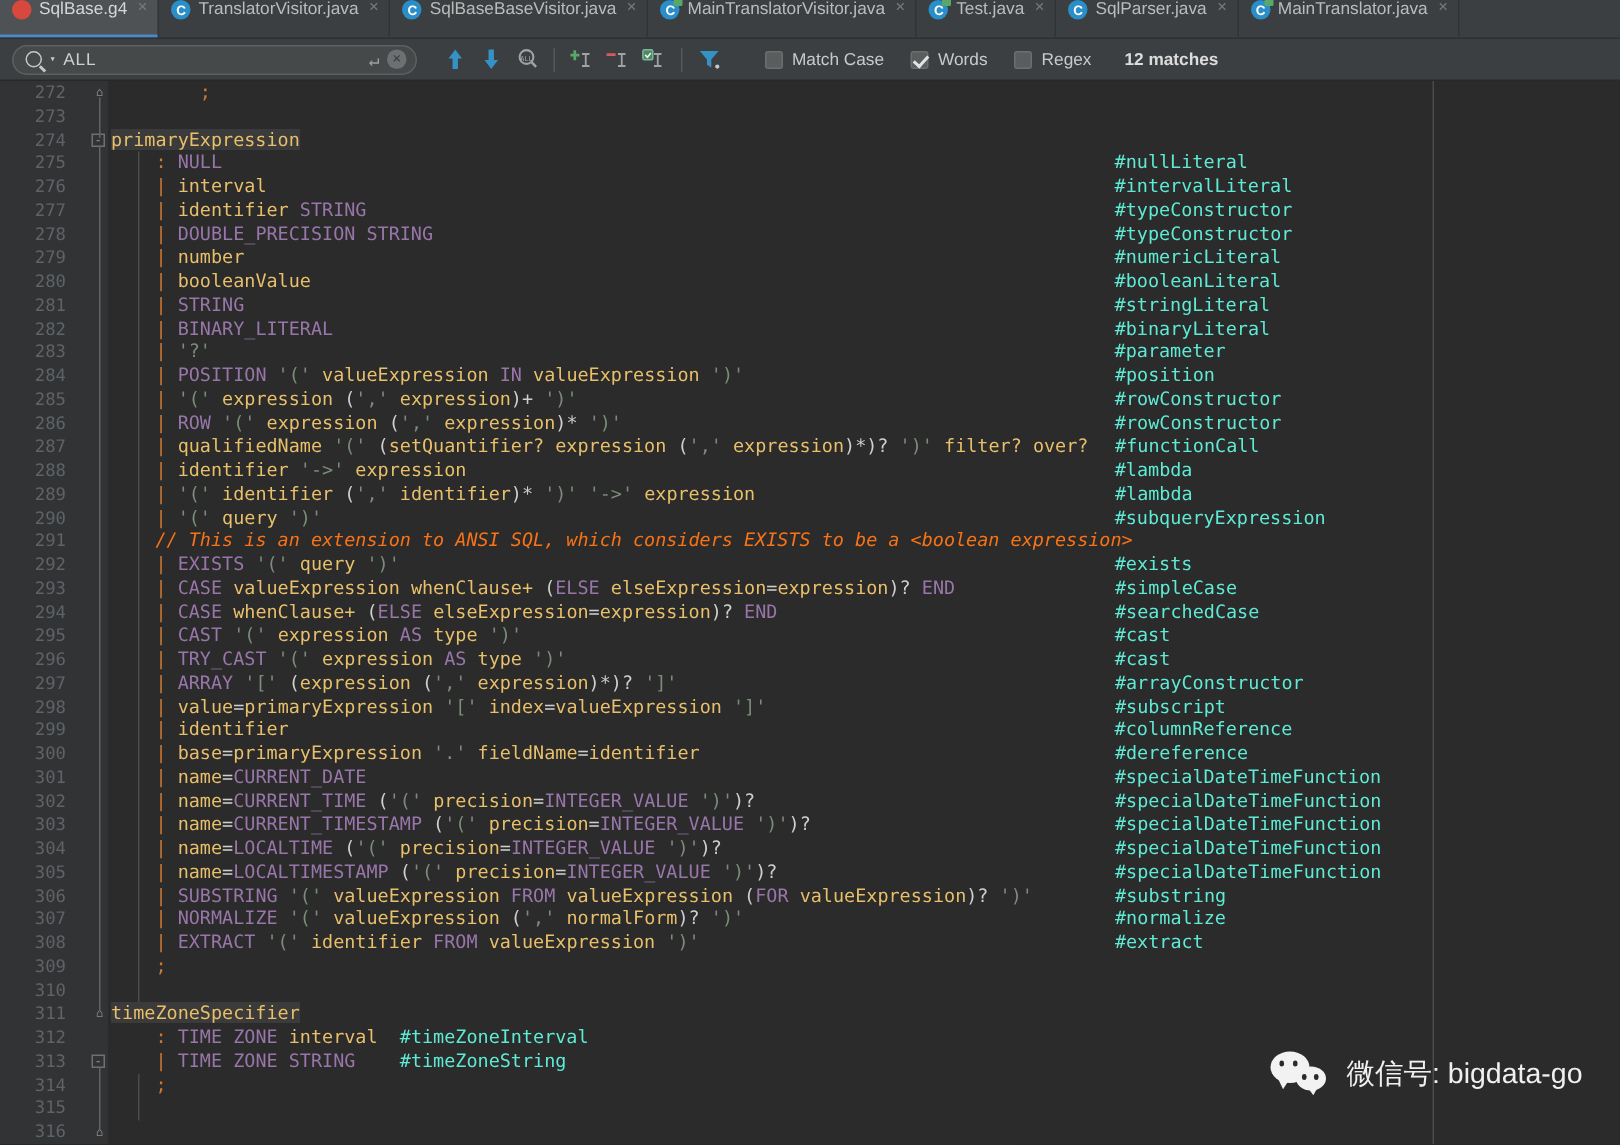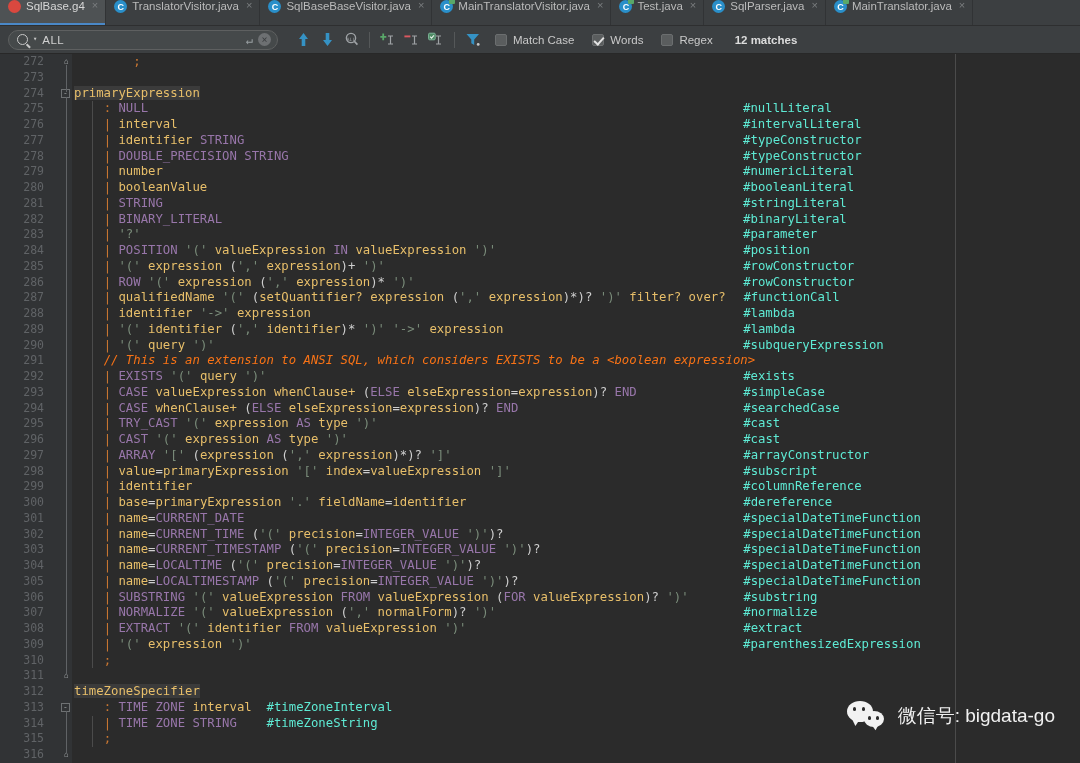--- a/index.html
+++ b/index.html
@@ -129,21 +129,21 @@
     display: flex; align-items: center; justify-content: center;
     line-height: 1;
   }
   .tb-icons { display: flex; align-items: center; gap: 2px; margin-left: 14px; }
   .tb-btn {
     width: 22px; height: 22px;
     display: flex; align-items: center; justify-content: center;
     position: relative;
   }
   .tb-sep { width: 1px; height: 16px; background: #555859; margin: 0 5px; }
-  .opts { display: flex; align-items: center; gap: 0; margin-left: 11px; text-align: center; }
+  .opts { display: flex; align-items: center; gap: 0; margin-left: 26px; text-align: center; }
   .opt {
     display: flex; align-items: center; gap: 6px;
     margin-right: 18px;
     font-family: "Liberation Sans", sans-serif;
     font-size: 11.5px;
     color: #c9c9c9;
   }
   .cbox {
     width: 12px; height: 12px;
     background: #5a5d5e;
@@ -494,35 +494,34 @@
       <div class="line"><span class="t-plain">    </span><span class="t-pipe">| </span><span class="t-str">'(' </span><span class="t-rule">expression </span><span class="t-op">(</span><span class="t-str">','</span><span class="t-plain"> </span><span class="t-rule">expression</span><span class="t-op">)+ </span><span class="t-str">')'</span><span style="display: inline-block; width: 358.2px;"></span><span class="t-label">#rowConstructor</span></div>
       <div class="line"><span class="t-plain">    </span><span class="t-pipe">| </span><span class="t-token">ROW </span><span class="t-str">'(' </span><span class="t-rule">expression </span><span class="t-op">(</span><span class="t-str">','</span><span class="t-plain"> </span><span class="t-rule">expression</span><span class="t-op">)* </span><span class="t-str">')'</span><span style="display: inline-block; width: 328.6px;"></span><span class="t-label">#rowConstructor</span></div>
       <div class="line"><span class="t-plain">    </span><span class="t-pipe">| </span><span class="t-rule">qualifiedName </span><span class="t-str">'(' </span><span class="t-op">(</span><span class="t-rule">setQuantifier? expression </span><span class="t-op">(</span><span class="t-str">','</span><span class="t-plain"> </span><span class="t-rule">expression</span><span class="t-op">)*)? </span><span class="t-str">')' </span><span class="t-rule">filter? over?</span><span style="display: inline-block; width: 17.8px;"></span><span class="t-label">#functionCall</span></div>
       <div class="line"><span class="t-plain">    </span><span class="t-pipe">| </span><span class="t-rule">identifier </span><span class="t-str">'-&gt;' </span><span class="t-rule">expression</span><span style="display: inline-block; width: 432.2px;"></span><span class="t-label">#lambda</span></div>
       <div class="line"><span class="t-plain">    </span><span class="t-pipe">| </span><span class="t-str">'(' </span><span class="t-rule">identifier </span><span class="t-op">(</span><span class="t-str">','</span><span class="t-plain"> </span><span class="t-rule">identifier</span><span class="t-op">)* </span><span class="t-str">')' </span><span class="t-str">'-&gt;' </span><span class="t-rule">expression</span><span style="display: inline-block; width: 239.8px;"></span><span class="t-label">#lambda</span></div>
       <div class="line"><span class="t-plain">    </span><span class="t-pipe">| </span><span class="t-str">'(' </span><span class="t-rule">query </span><span class="t-str">')'</span><span style="display: inline-block; width: 528.4px;"></span><span class="t-label">#subqueryExpression</span></div>
       <div class="line"><span class="t-plain">    </span><span class="t-comment">// This is an extension to ANSI SQL, which considers EXISTS to be a &lt;boolean expression&gt;</span></div>
       <div class="line"><span class="t-plain">    </span><span class="t-pipe">| </span><span class="t-token">EXISTS </span><span class="t-str">'(' </span><span class="t-rule">query </span><span class="t-str">')'</span><span style="display: inline-block; width: 476.6px;"></span><span class="t-label">#exists</span></div>
       <div class="line"><span class="t-plain">    </span><span class="t-pipe">| </span><span class="t-token">CASE </span><span class="t-rule">valueExpression whenClause+ </span><span class="t-op">(</span><span class="t-token">ELSE </span><span class="t-rule">elseExpression</span><span class="t-op">=</span><span class="t-rule">expression</span><span class="t-op">)? </span><span class="t-token">END</span><span style="display: inline-block; width: 106.6px;"></span><span class="t-label">#simpleCase</span></div>
       <div class="line"><span class="t-plain">    </span><span class="t-pipe">| </span><span class="t-token">CASE </span><span class="t-rule">whenClause+ </span><span class="t-op">(</span><span class="t-token">ELSE </span><span class="t-rule">elseExpression</span><span class="t-op">=</span><span class="t-rule">expression</span><span class="t-op">)? </span><span class="t-token">END</span><span style="display: inline-block; width: 225px;"></span><span class="t-label">#searchedCase</span></div>
+      <div class="line"><span class="t-plain">    </span><span class="t-pipe">| </span><span class="t-token">CAST </span><span class="t-str">'(' </span><span class="t-rule">expression </span><span class="t-token">AS </span><span class="t-rule">type </span><span class="t-str">')'</span><span style="display: inline-block; width: 395.2px;"></span><span class="t-label">#cast</span></div>
       <div class="line"><span class="t-plain">    </span><span class="t-pipe">| </span><span class="t-token">TRY_CAST </span><span class="t-str">'(' </span><span class="t-rule">expression </span><span class="t-token">AS </span><span class="t-rule">type </span><span class="t-str">')'</span><span style="display: inline-block; width: 365.6px;"></span><span class="t-label">#cast</span></div>
-      <div class="line"><span class="t-plain">    </span><span class="t-pipe">| </span><span class="t-token">CAST </span><span class="t-str">'(' </span><span class="t-rule">expression </span><span class="t-token">AS </span><span class="t-rule">type </span><span class="t-str">')'</span><span style="display: inline-block; width: 395.2px;"></span><span class="t-label">#cast</span></div>
       <div class="line"><span class="t-plain">    </span><span class="t-pipe">| </span><span class="t-token">ARRAY </span><span class="t-str">'[' </span><span class="t-op">(</span><span class="t-rule">expression </span><span class="t-op">(</span><span class="t-str">','</span><span class="t-plain"> </span><span class="t-rule">expression</span><span class="t-op">)*)? </span><span class="t-str">']'</span><span style="display: inline-block; width: 291.6px;"></span><span class="t-label">#arrayConstructor</span></div>
       <div class="line"><span class="t-plain">    </span><span class="t-pipe">| </span><span class="t-rule">value</span><span class="t-op">=</span><span class="t-rule">primaryExpression </span><span class="t-str">'[' </span><span class="t-rule">index</span><span class="t-op">=</span><span class="t-rule">valueExpression </span><span class="t-str">']'</span><span style="display: inline-block; width: 232.4px;"></span><span class="t-label">#subscript</span></div>
       <div class="line"><span class="t-plain">    </span><span class="t-pipe">| </span><span class="t-rule">identifier</span><span style="display: inline-block; width: 550.6px;"></span><span class="t-label">#columnReference</span></div>
       <div class="line"><span class="t-plain">    </span><span class="t-pipe">| </span><span class="t-rule">base</span><span class="t-op">=</span><span class="t-rule">primaryExpression </span><span class="t-str">'.' </span><span class="t-rule">fieldName</span><span class="t-op">=</span><span class="t-rule">identifier</span><span style="display: inline-block; width: 276.8px;"></span><span class="t-label">#dereference</span></div>
       <div class="line"><span class="t-plain">    </span><span class="t-pipe">| </span><span class="t-rule">name</span><span class="t-op">=</span><span class="t-token">CURRENT_DATE</span><span style="display: inline-block; width: 498.8px;"></span><span class="t-label">#specialDateTimeFunction</span></div>
       <div class="line"><span class="t-plain">    </span><span class="t-pipe">| </span><span class="t-rule">name</span><span class="t-op">=</span><span class="t-token">CURRENT_TIME </span><span class="t-op">(</span><span class="t-str">'(' </span><span class="t-rule">precision</span><span class="t-op">=</span><span class="t-token">INTEGER_VALUE </span><span class="t-str">')'</span><span class="t-op">)?</span><span style="display: inline-block; width: 239.8px;"></span><span class="t-label">#specialDateTimeFunction</span></div>
       <div class="line"><span class="t-plain">    </span><span class="t-pipe">| </span><span class="t-rule">name</span><span class="t-op">=</span><span class="t-token">CURRENT_TIMESTAMP </span><span class="t-op">(</span><span class="t-str">'(' </span><span class="t-rule">precision</span><span class="t-op">=</span><span class="t-token">INTEGER_VALUE </span><span class="t-str">')'</span><span class="t-op">)?</span><span style="display: inline-block; width: 202.8px;"></span><span class="t-label">#specialDateTimeFunction</span></div>
       <div class="line"><span class="t-plain">    </span><span class="t-pipe">| </span><span class="t-rule">name</span><span class="t-op">=</span><span class="t-token">LOCALTIME </span><span class="t-op">(</span><span class="t-str">'(' </span><span class="t-rule">precision</span><span class="t-op">=</span><span class="t-token">INTEGER_VALUE </span><span class="t-str">')'</span><span class="t-op">)?</span><span style="display: inline-block; width: 262px;"></span><span class="t-label">#specialDateTimeFunction</span></div>
       <div class="line"><span class="t-plain">    </span><span class="t-pipe">| </span><span class="t-rule">name</span><span class="t-op">=</span><span class="t-token">LOCALTIMESTAMP </span><span class="t-op">(</span><span class="t-str">'(' </span><span class="t-rule">precision</span><span class="t-op">=</span><span class="t-token">INTEGER_VALUE </span><span class="t-str">')'</span><span class="t-op">)?</span><span style="display: inline-block; width: 225px;"></span><span class="t-label">#specialDateTimeFunction</span></div>
       <div class="line"><span class="t-plain">    </span><span class="t-pipe">| </span><span class="t-token">SUBSTRING </span><span class="t-str">'(' </span><span class="t-rule">valueExpression </span><span class="t-token">FROM </span><span class="t-rule">valueExpression </span><span class="t-op">(</span><span class="t-token">FOR </span><span class="t-rule">valueExpression</span><span class="t-op">)? </span><span class="t-str">')'</span><span style="display: inline-block; width: 54.8px;"></span><span class="t-label">#substring</span></div>
       <div class="line"><span class="t-plain">    </span><span class="t-pipe">| </span><span class="t-token">NORMALIZE </span><span class="t-str">'(' </span><span class="t-rule">valueExpression </span><span class="t-op">(</span><span class="t-str">','</span><span class="t-plain"> </span><span class="t-rule">normalForm</span><span class="t-op">)? </span><span class="t-str">')'</span><span style="display: inline-block; width: 247.2px;"></span><span class="t-label">#normalize</span></div>
       <div class="line"><span class="t-plain">    </span><span class="t-pipe">| </span><span class="t-token">EXTRACT </span><span class="t-str">'(' </span><span class="t-rule">identifier </span><span class="t-token">FROM </span><span class="t-rule">valueExpression </span><span class="t-str">')'</span><span style="display: inline-block; width: 276.8px;"></span><span class="t-label">#extract</span></div>
-      <div class="line"><span class="t-plain">    </span><span class="t-pipe">| </span><span class="t-str">'(' </span><span class="t-rule">expression </span><span class="t-str">')'</span><span style="display: inline-block; width: 491.4px;"></span><span class="t-label">#parenthesizedExpression</span></div>
       <div class="line"><span class="t-plain">    </span><span class="t-pipe">;</span></div>
       <div class="line"></div>
       <div class="line"><span class="t-decl">timeZoneSpecifier</span></div>
       <div class="line"><span class="t-plain">    </span><span class="t-pipe">: </span><span class="t-token">TIME ZONE </span><span class="t-rule">interval  </span><span class="t-label">#timeZoneInterval</span></div>
       <div class="line"><span class="t-plain">    </span><span class="t-pipe">| </span><span class="t-token">TIME ZONE STRING</span><span class="t-plain">    </span><span class="t-label">#timeZoneString</span></div>
       <div class="line"><span class="t-plain">    </span><span class="t-pipe">;</span></div>
       <div class="indentguide" style="left: 20px; top: 47.25px; height: 567px;"></div>
       <div class="indentguide" style="left: 20px; top: 661.5px; height: 31.5px;"></div>
     </div>
 

